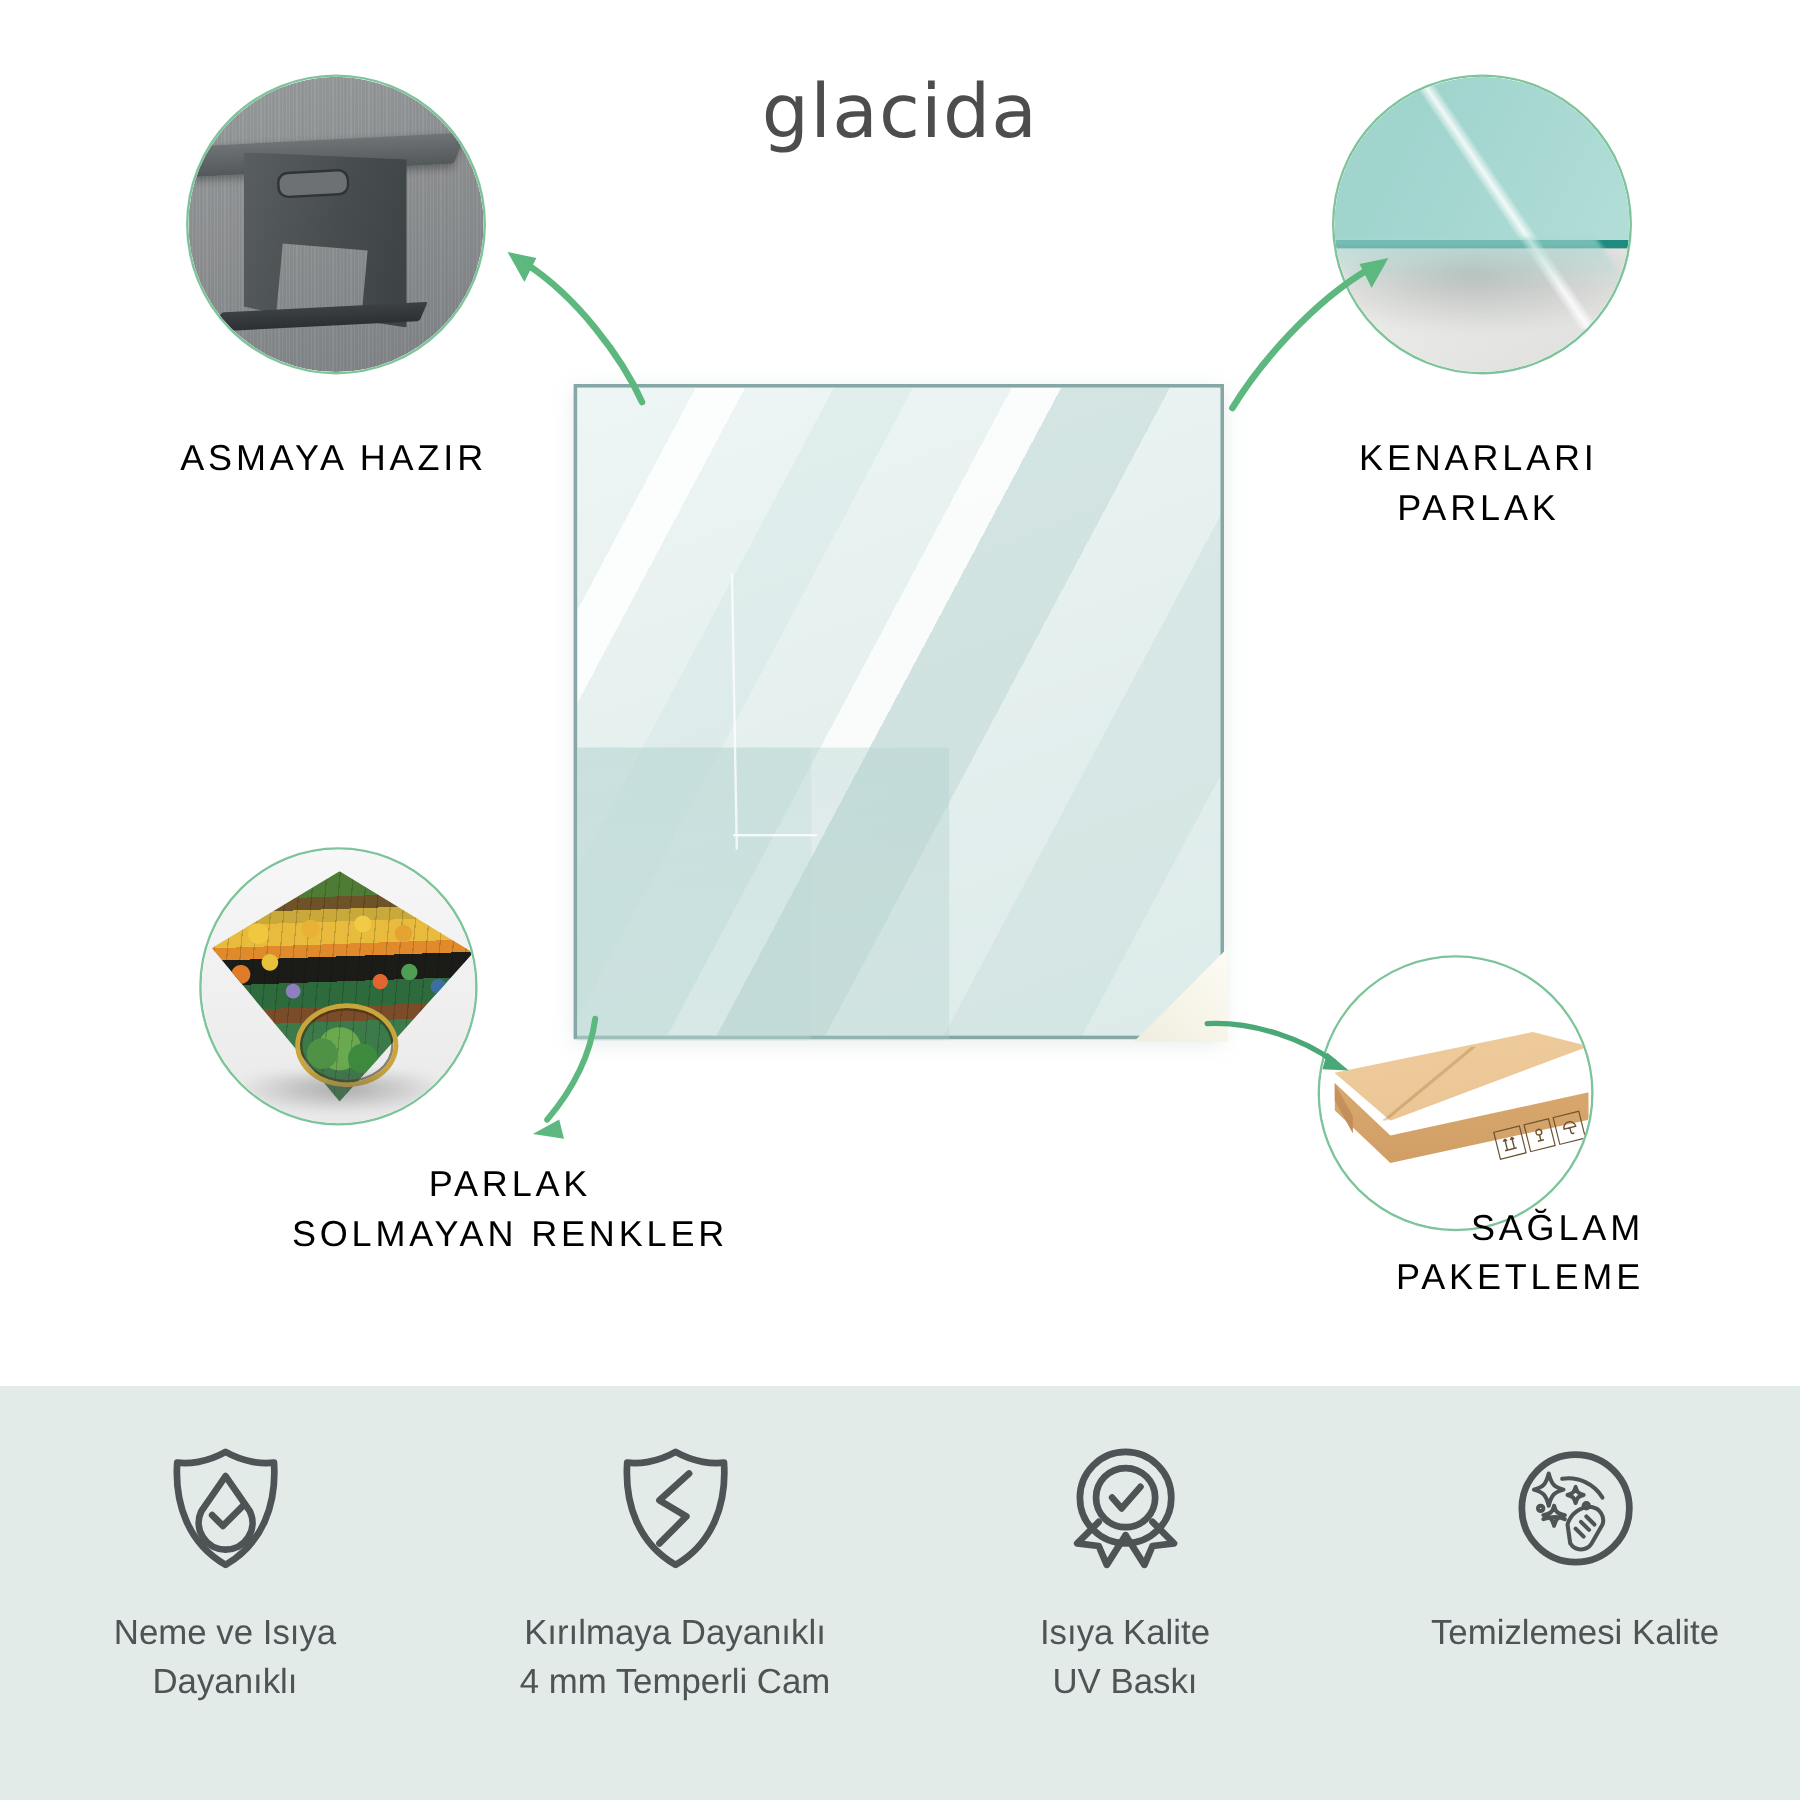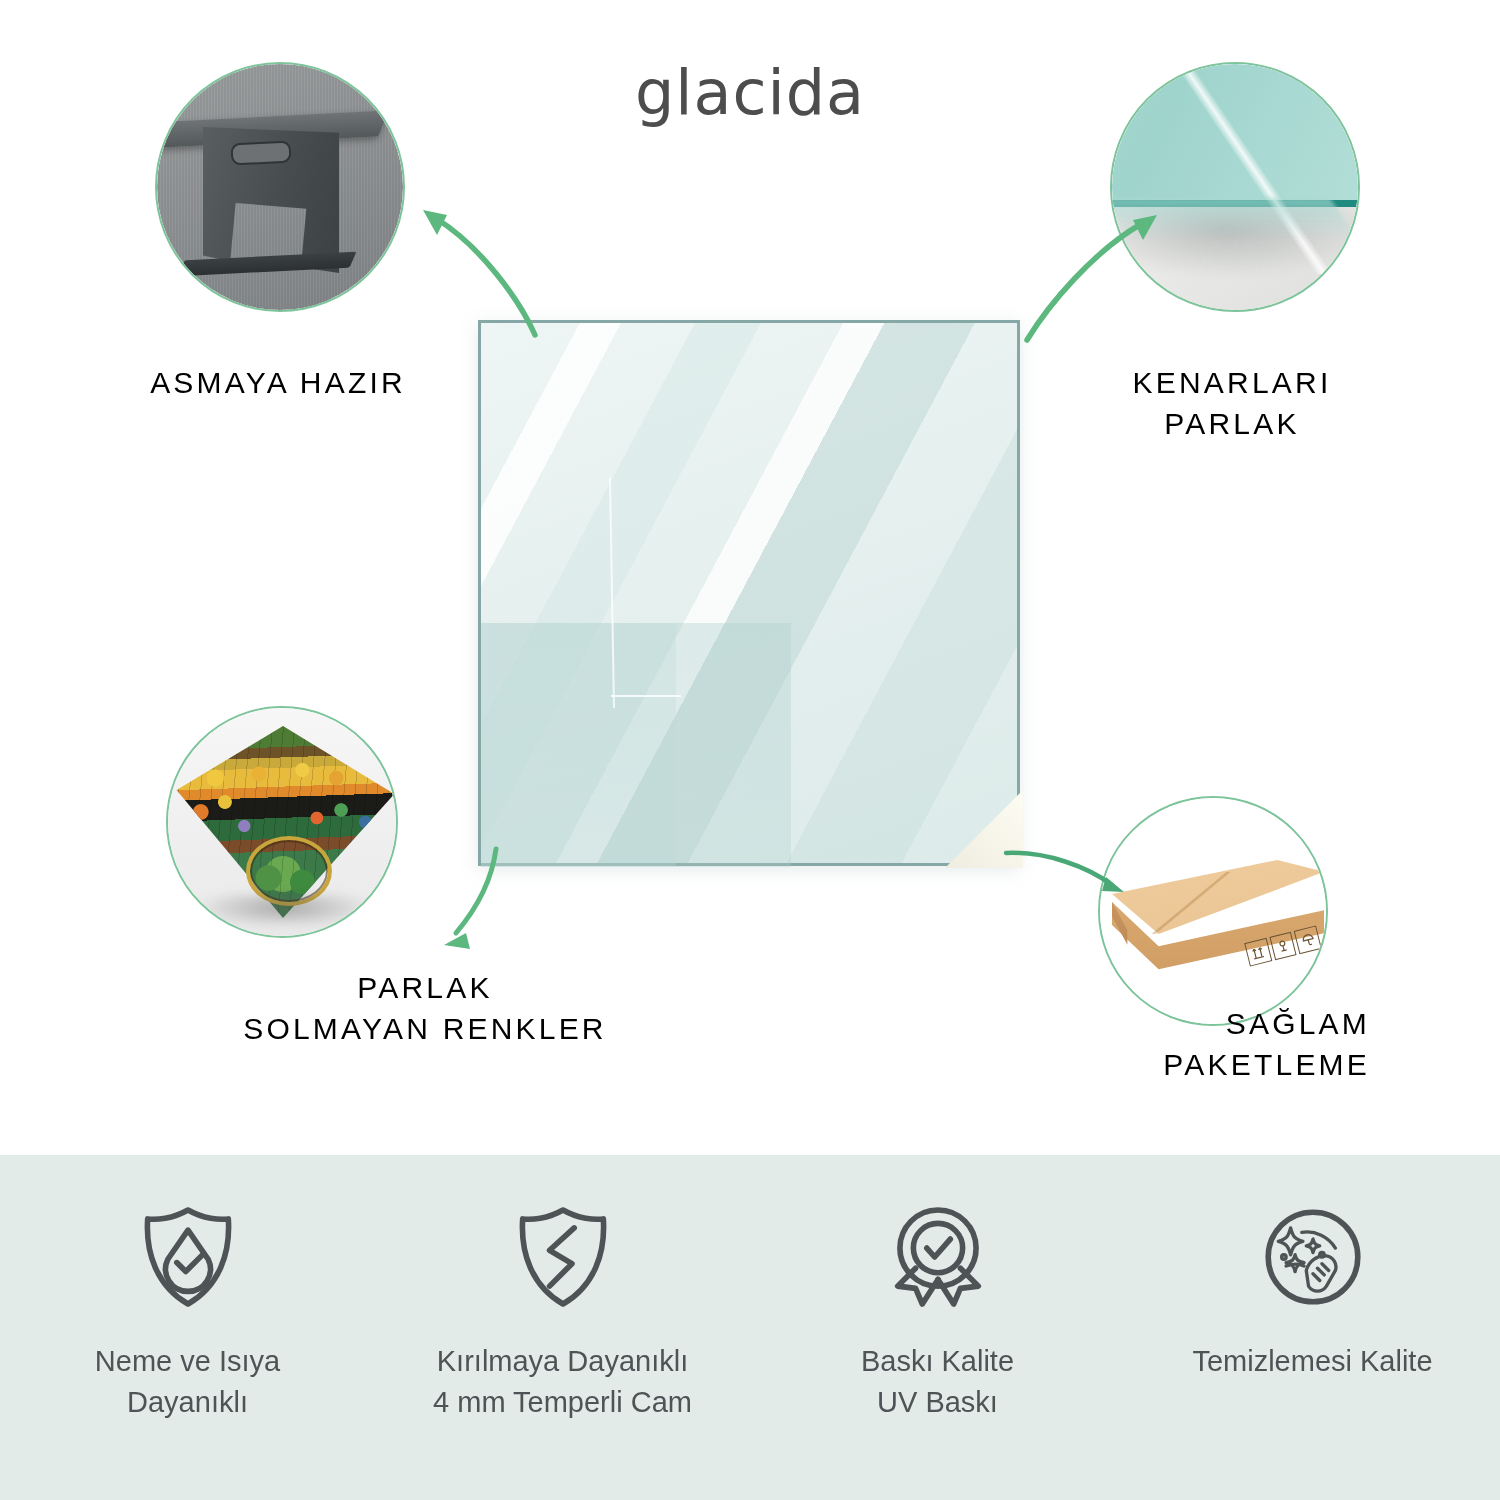--- a/index.html
+++ b/index.html
@@ -446,21 +446,21 @@
     <svg class="feature-icon" viewBox="0 0 100 100">
       <g fill="none" stroke="#4e5355" stroke-width="5" stroke-linecap="round" stroke-linejoin="round">
         <path d="M30 60 L14 76 L30 78 L36 92 L50 70"></path>
         <path d="M70 60 L86 76 L70 78 L64 92 L50 70"></path>
         <circle cx="50" cy="42" r="34"></circle>
         <circle cx="50" cy="42" r="22"></circle>
         <path d="M40 42 L47 50 L61 34"></path>
       </g>
     </svg>
     <div class="feature-text">
-      <div>Baskı Kalite</div>
+      <div>Isıya Kalite</div>
       <div>UV Baskı</div>
     </div>
   </div>
 
   <div class="feature">
     <svg class="feature-icon" viewBox="0 0 100 100">
       <g fill="none" stroke="#4e5355" stroke-width="5" stroke-linecap="round" stroke-linejoin="round">
         <circle cx="50" cy="50" r="40"></circle>
       </g>
       <g fill="none" stroke="#4e5355" stroke-width="3" stroke-linecap="round" stroke-linejoin="round">

